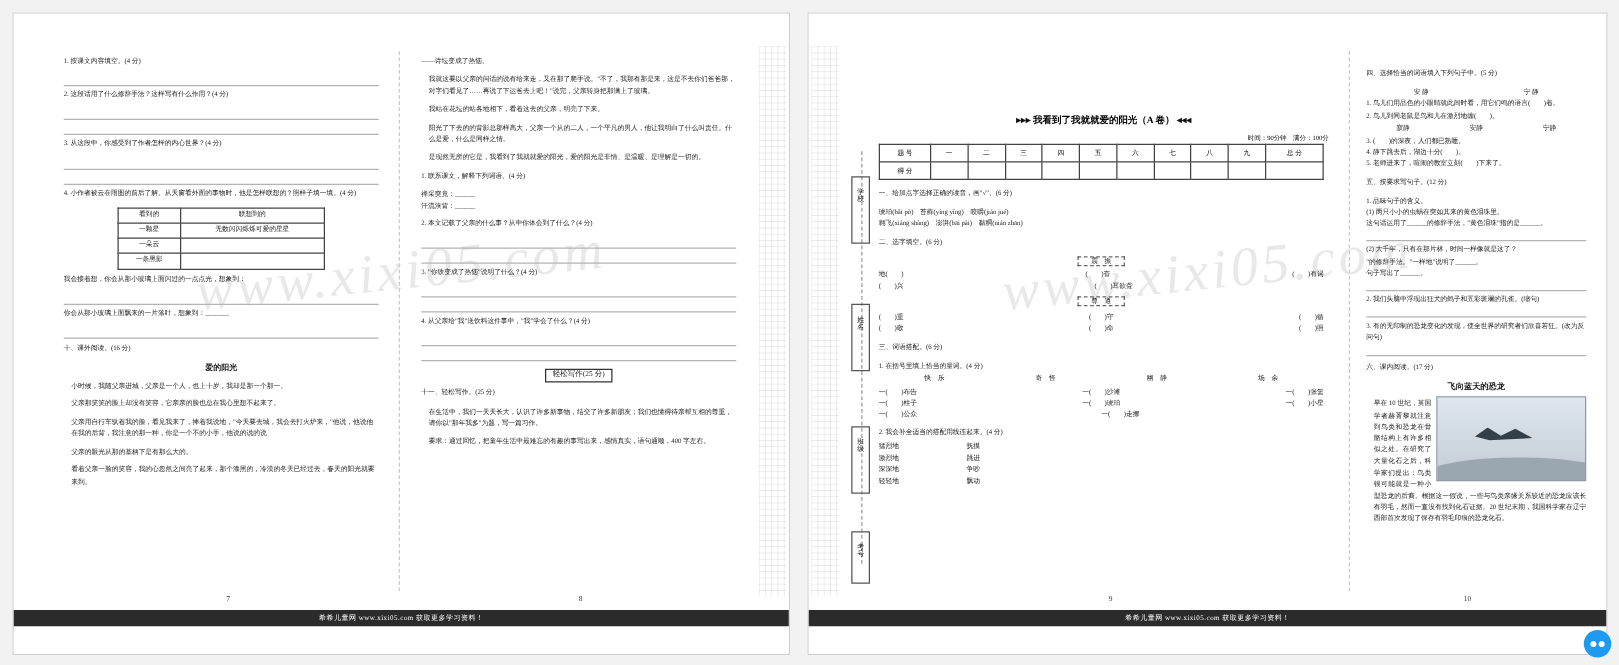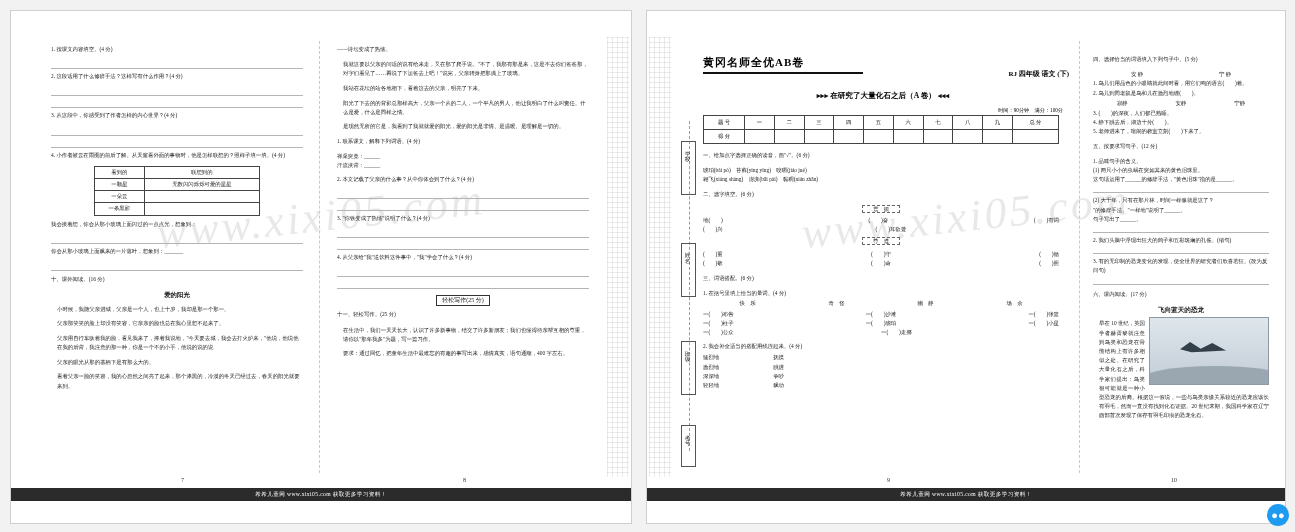--- a/index.html
+++ b/index.html
@@ -145,29 +145,24 @@
     <div class="vert-box" style="left:34px;top:232px;height:52px;">
       <span class="vert-label" style="left:2px;top:4px;font-size:5.6px;">姓 名</span>
     </div>
     <div class="vert-box" style="left:34px;top:330px;height:52px;">
       <span class="vert-label" style="left:2px;top:4px;font-size:5.6px;">班 级</span>
     </div>
     <div class="vert-box" style="left:34px;top:414px;height:40px;">
       <span class="vert-label" style="left:2px;top:4px;font-size:5.6px;">考 号</span>
     </div>
 
-    <div style="position:absolute;left:56px;top:44px;width:360px;">
-      <div class="title-main">黄冈名师全优AB卷</div>
-      <div class="title-rule" style="margin-left:0;"></div>
-      <div style="position:absolute;right:-6px;top:14px;font-size:7px;font-weight:bold;">RJ 四年级 语文 (下)</div>
-    </div>
 
     <div class="arrowtitle" style="position:absolute;left:56px;top:80px;width:360px;">
       <span style="color:#111;">▸▸▸</span>
-      <span>在研究了大量化石之后（A 卷）</span>
+      <span>我看到了我就就爱的阳光（A 卷）</span>
       <span style="color:#111;">◂◂◂</span>
     </div>
 
     <div style="position:absolute;right:222px;top:96px;font-size:5.2px;">时间：90分钟　满分：100分</div>
 
     <table class="simple score-tbl" style="position:absolute;left:56px;top:104px;width:356px;">
       <tbody>
           <tr>
         <td style="width:34px;">题 号</td>
         <td>一</td>

